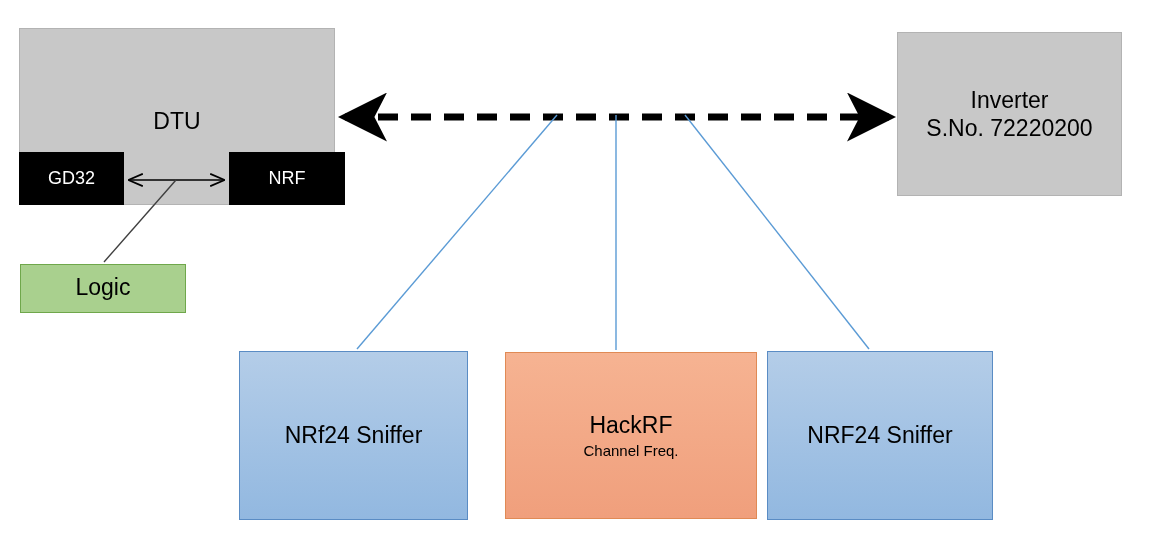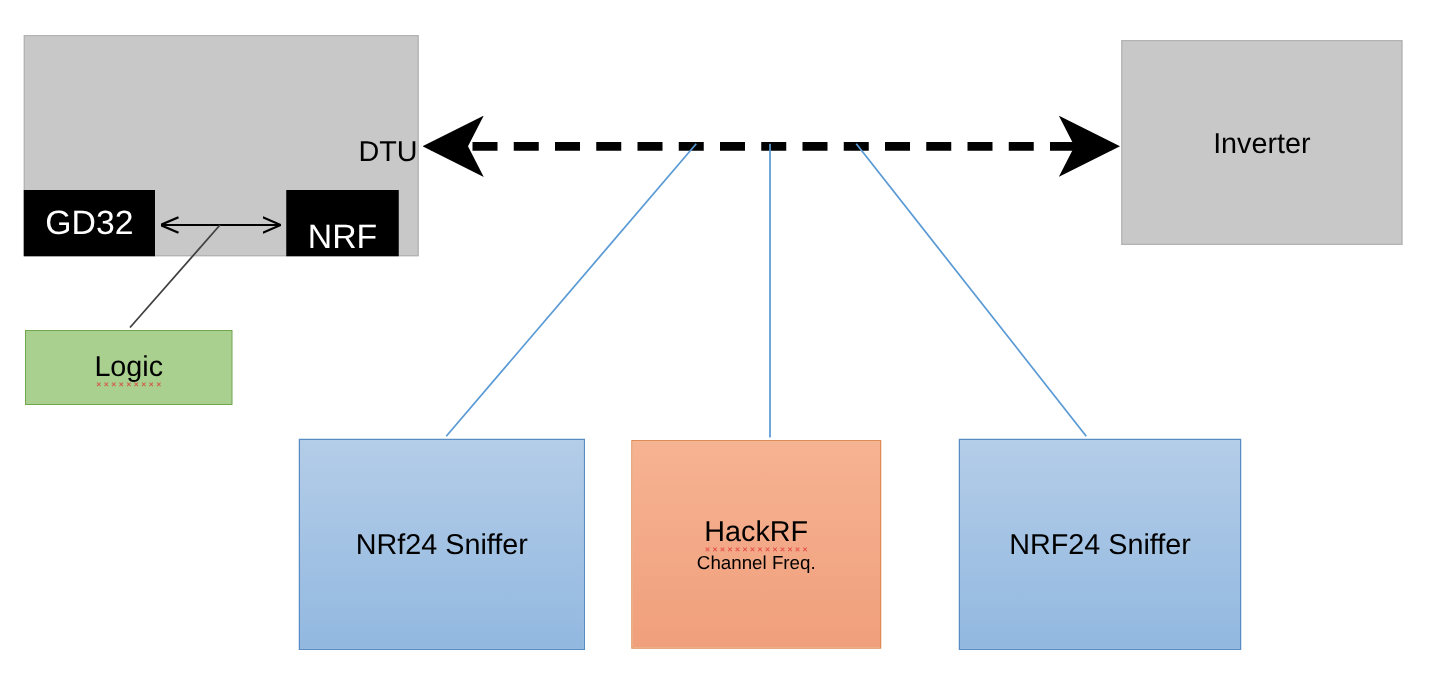--- a/index.html
+++ b/index.html
@@ -40,21 +40,21 @@
     width: 316px;
     height: 177px;
     background: #c8c8c8;
     border: 1px solid #b3b3b3;
   }
   #dtu-label {
     position: absolute;
     left: 0;
     right: 0;
     top: 78px;
-    text-align: right;
+    text-align: center;
     font-size: 23px;
     color: #000;
     line-height: 1.28;
   }
   .squiggle {
     background-repeat: repeat-x;
     background-position: 0 100%;
     background-size: 6px 3px;
     background-image:
       linear-gradient(45deg, transparent 45%, #e03030 45%, #e03030 55%, transparent 55%),
@@ -64,61 +64,61 @@
 
   
   .blackbox {
     position: absolute;
     box-sizing: border-box;
     background: #000000;
     color: #ffffff;
     display: flex;
     align-items: center;
     justify-content: center;
-    font-size: 27px;
+    font-size: 18px;
   }
   #gd32-box { left: 19px; top: 152px; width: 105px; height: 53px; }
-  #nrf-box  { left: 229px; top: 152px; width: 90px; height: 53px; align-items: flex-end; }
+  #nrf-box  { left: 229px; top: 152px; width: 116px; height: 53px; }
 
   
   #inverter-box {
     left: 897px;
     top: 32px;
     width: 225px;
     height: 164px;
     background: #c8c8c8;
     border: 1px solid #b3b3b3;
     font-size: 23px;
   }
 
   
   #logic-box {
     left: 20px;
     top: 264px;
     width: 166px;
-    height: 60px;
+    height: 49px;
     background: linear-gradient(180deg,#a9d08e 0%, #a9d08e 100%);
     border: 1px solid #6fa74b;
     font-size: 23px;
   }
 
   
   .bottom-node { font-size: 23px; }
   #sniffer-left-box {
     left: 239px;
     top: 351px;
     width: 229px;
     height: 169px;
     background: linear-gradient(180deg,#b4cde8 0%, #92b8e0 100%);
     border: 1px solid #5a8cc4;
   }
   #hackrf-box {
     left: 505px;
     top: 352px;
-    width: 200px;
+    width: 252px;
     height: 167px;
     background: linear-gradient(180deg,#f6b392 0%, #f09f7c 100%);
     border: 1px solid #e08a55;
   }
   #sniffer-right-box {
     left: 767px;
     top: 351px;
     width: 226px;
     height: 169px;
     background: linear-gradient(180deg,#b4cde8 0%, #92b8e0 100%);
@@ -150,20 +150,21 @@
   <div class="blackbox" id="gd32-box">
     <span>GD32</span>
   </div>
 
   <div class="blackbox" id="nrf-box">
     <span>NRF</span>
   </div>
 
   <div class="node" id="inverter-box">
     <span class="line">Inverter</span>
+    <span class="line"><span class="squiggle">S.No.</span> <span>72220200</span></span>
   </div>
 
   <div class="node" id="logic-box">
     <span class="line squiggle">Logic</span>
   </div>
 
   <div class="node bottom-node" id="sniffer-left-box">
     <span class="line"><span>NRf24 Sniffer</span></span>
   </div>
 

